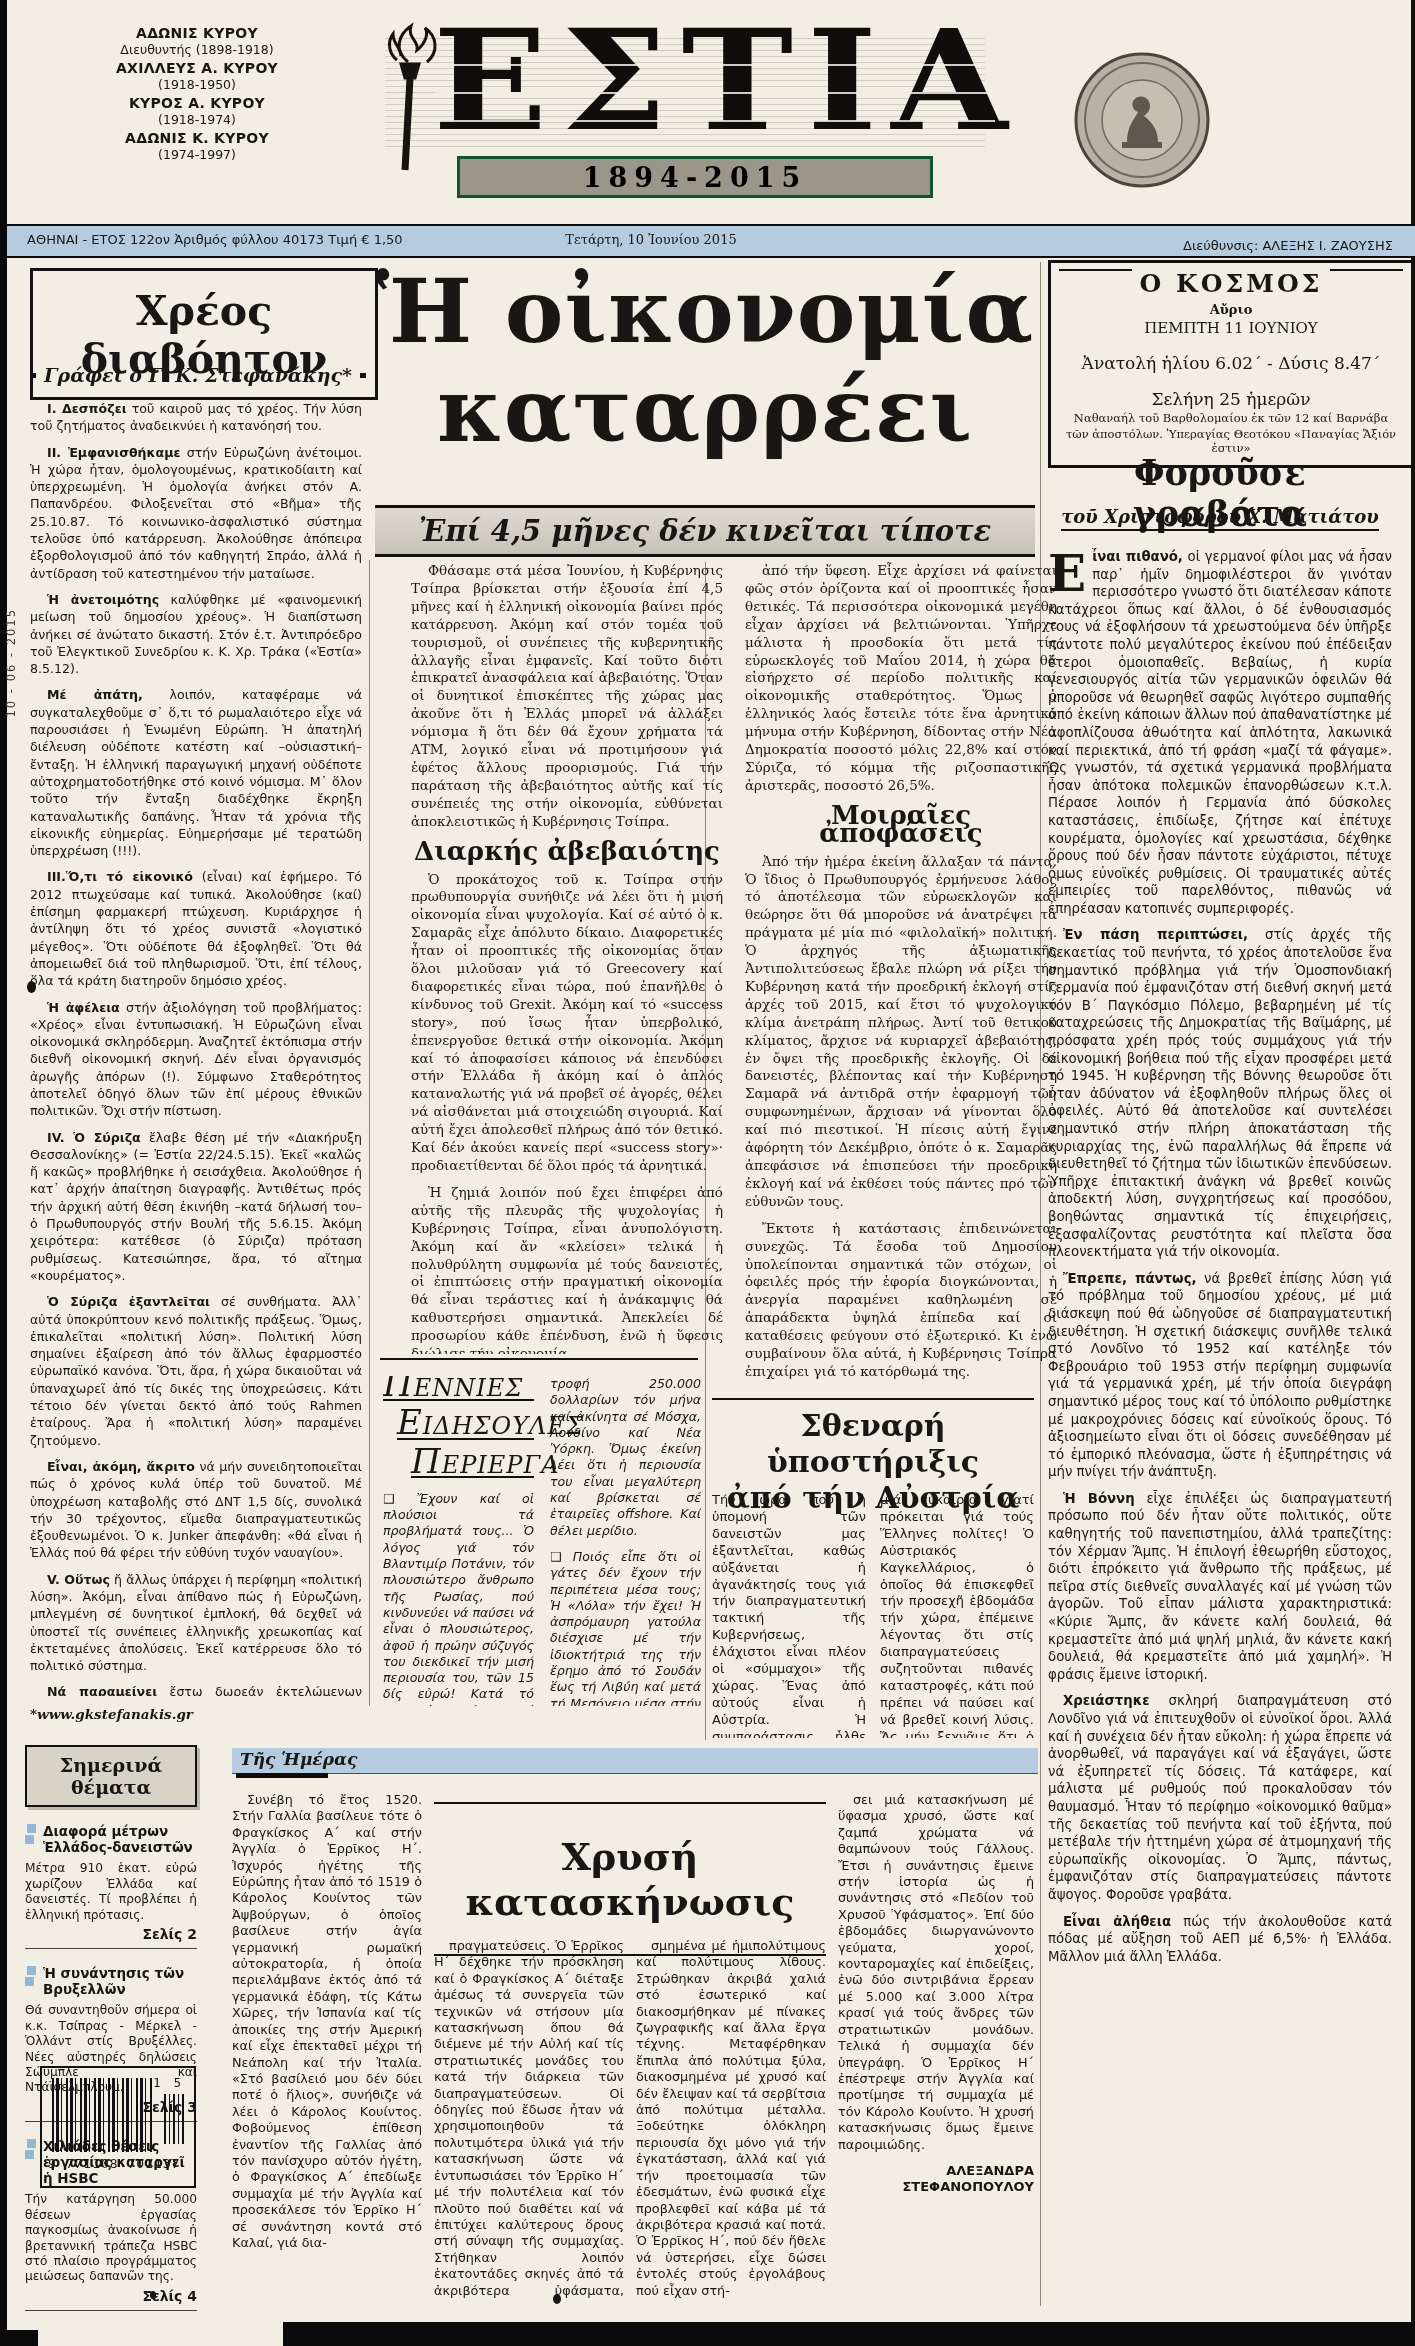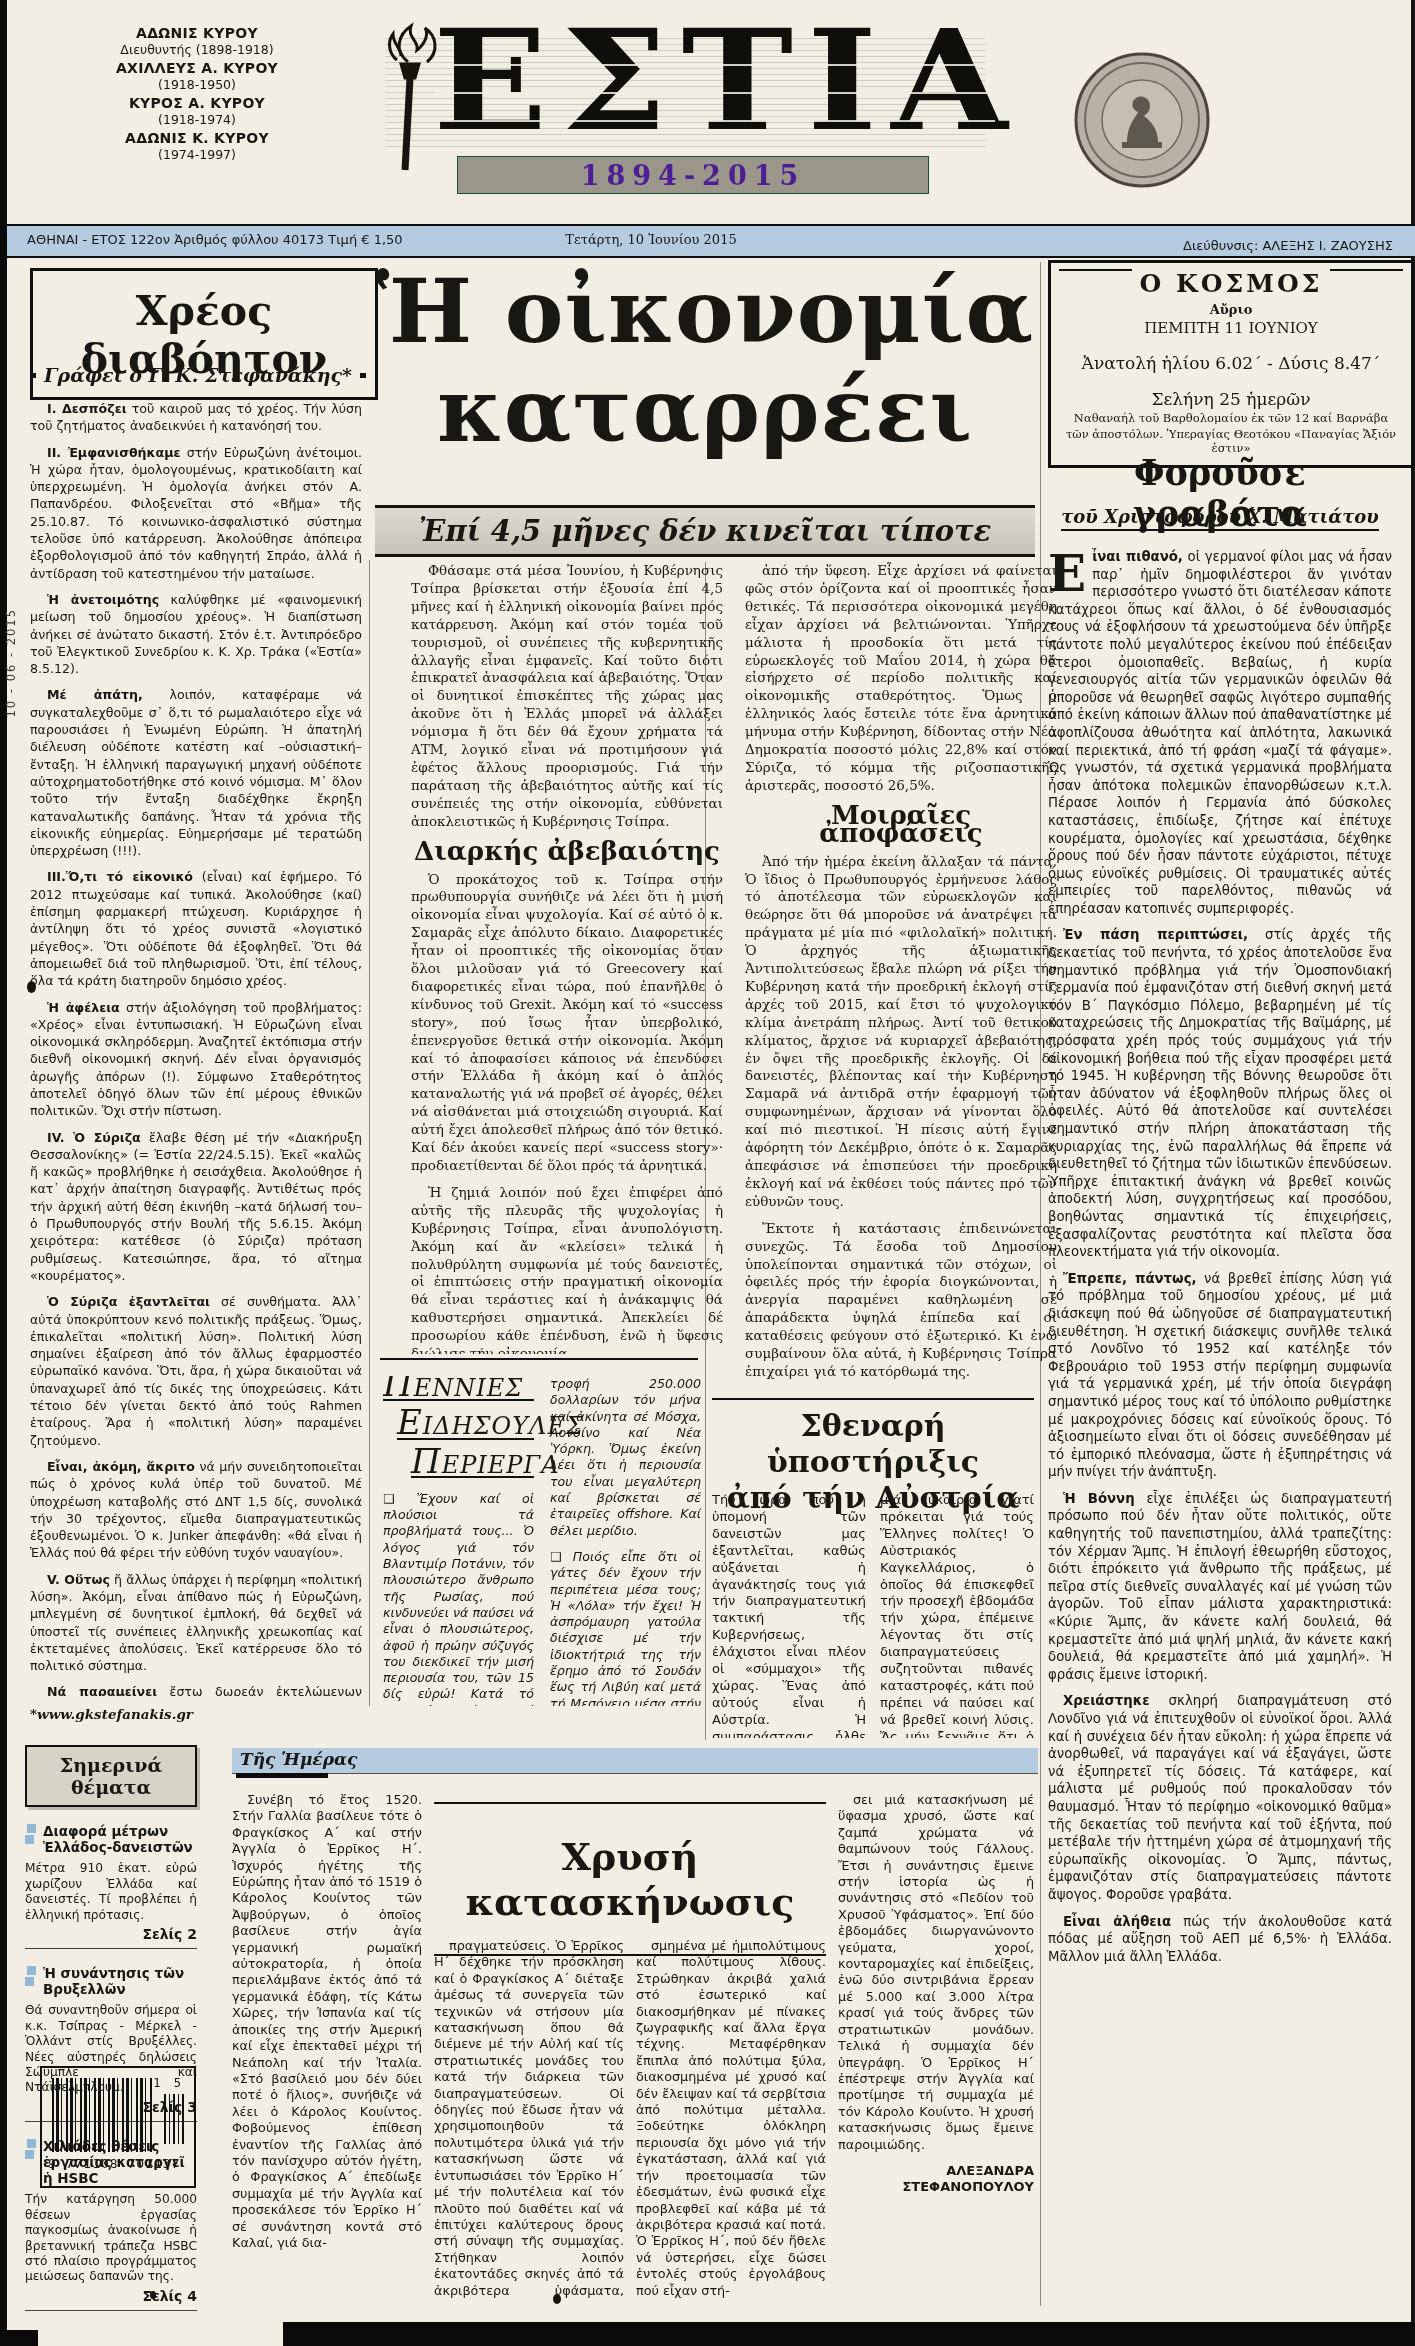--- a/index.html
+++ b/index.html
@@ -17,22 +17,22 @@
   .founders{left:52px;top:24px;width:290px;text-align:center;line-height:1.32;}
   .founders .n{font-weight:bold;font-size:14px;letter-spacing:.3px;}
   .founders .d{font-size:12.5px;}
   .logo-wrap{left:345px;top:6px;width:690px;height:214px;}
   .logo-engrave{position:absolute;left:40px;top:28px;width:600px;height:118px;
      background:repeating-linear-gradient(0deg,transparent 0 5px,rgba(60,55,45,.18) 5px 6px);}
   .logo-text{position:absolute;left:88px;top:-14px;font-family:"DejaVu Serif",serif;
      font-weight:bold;font-size:150px;letter-spacing:14px;transform:scaleY(.92);color:#100e0b;}
   .logo-hair{position:absolute;height:2px;background:rgba(242,238,227,.85);left:90px;width:560px;}
   .logo-band{position:absolute;left:112px;top:150px;width:470px;height:36px;background:#9a968a;
-     border:1px solid #14532d;display:flex;align-items:center;justify-content:center;
-     font-family:"DejaVu Serif",serif;font-weight:bold;font-size:27px;letter-spacing:7px;color:#4c1d95;}
+     border:3px solid #14532d;display:flex;align-items:center;justify-content:center;
+     font-family:"DejaVu Serif",serif;font-weight:bold;font-size:27px;letter-spacing:7px;color:#000000;}
   
   .datebar{left:7px;top:224px;width:1408px;height:30px;background:#b5cce0;
      border-top:2px solid #0d0d0d;border-bottom:2px solid #0d0d0d;font-size:13px;}
   .datebar .dl{position:absolute;left:20px;top:6px;}
   .datebar .dc{position:absolute;left:0;right:120px;top:6px;text-align:center;}
   .datebar .dr{position:absolute;right:22px;top:12px;}
   
   .vrule{width:1px;background:#8d887c;}
   .hrule{height:2px;background:#111;}
   

